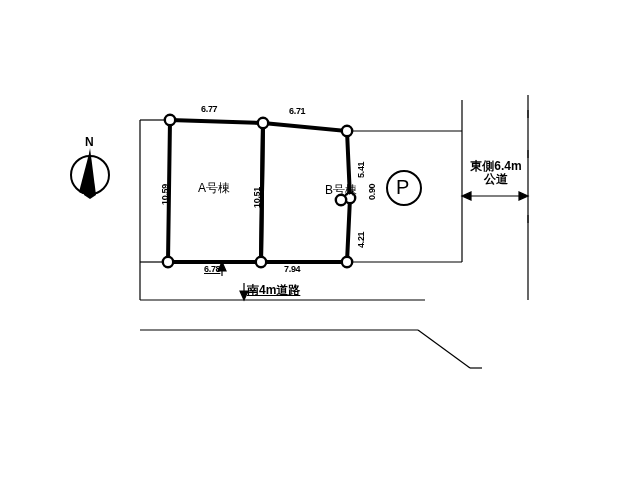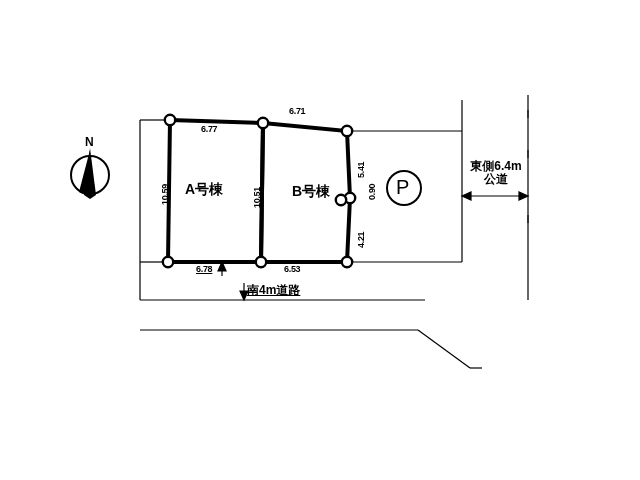--- a/index.html
+++ b/index.html
@@ -38,23 +38,24 @@
     font-size: 9px;
     letter-spacing: -0.3px;
   }
   .dim-v {
     font-size: 9px;
     letter-spacing: -0.3px;
     transform-origin: left top;
     transform: rotate(-90deg);
   }
   .bldg {
-    font-size: 14px;
+    font-size: 12px;
     letter-spacing: 0px;
-    font-weight: bold;
+    font-weight: normal;
+    margin-left: 13px;
   }
   .road-lbl {
     font-size: 12px;
     font-weight: bold;
     text-align: center;
     line-height: 1.05;
   }
   .compass-n {
     font-size: 12px;
     font-weight: bold;
@@ -139,27 +140,27 @@
       <polygon points="90,150 79,192 90,197" fill="#000000"></polygon>
     </g>
 
   </svg>
 
   <div class="lbl compass-n" style="left:85px; top:136px;">N</div>
 
   <div class="lbl" style="left:396px; top:177px; font-size:20px; font-weight:normal;">P</div>
 
   <div class="lbl bldg" style="left:185px; top:182px;">A号棟</div>
-  <div class="lbl bldg" style="left:264px; top:184px;padding-left:28px;">B号棟</div>
+  <div class="lbl bldg" style="left:284px; top:184px;padding-left:28px;">B号棟</div>
 
-  <div class="lbl dim" style="left:201px; top:105px;margin-top:20px;">6.77</div>
+  <div class="lbl dim" style="left:201px; top:105px;">6.77</div>
   <div class="lbl dim" style="left:289px; top:107px;">6.71</div>
 
-  <div class="lbl dim" style="left:196px; top:265px;text-decoration:underline;">6.78</div>
-  <div class="lbl dim" style="left:284px; top:265px;">6.53</div>
+  <div class="lbl dim" style="left:204px; top:265px;text-decoration:underline;">6.78</div>
+  <div class="lbl dim" style="left:284px; top:265px;">7.94</div>
 
   <div class="lbl dim-v" style="left:161px; top:205px;">10.59</div>
 
   <div class="lbl dim-v" style="left:253px; top:208px;">10.51</div>
 
   <div class="lbl dim-v" style="left:357px; top:178px;">5.41</div>
 
   <div class="lbl dim-v" style="left:368px; top:200px;">0.90</div>
 
   <div class="lbl dim-v" style="left:357px; top:248px;">4.21</div>

